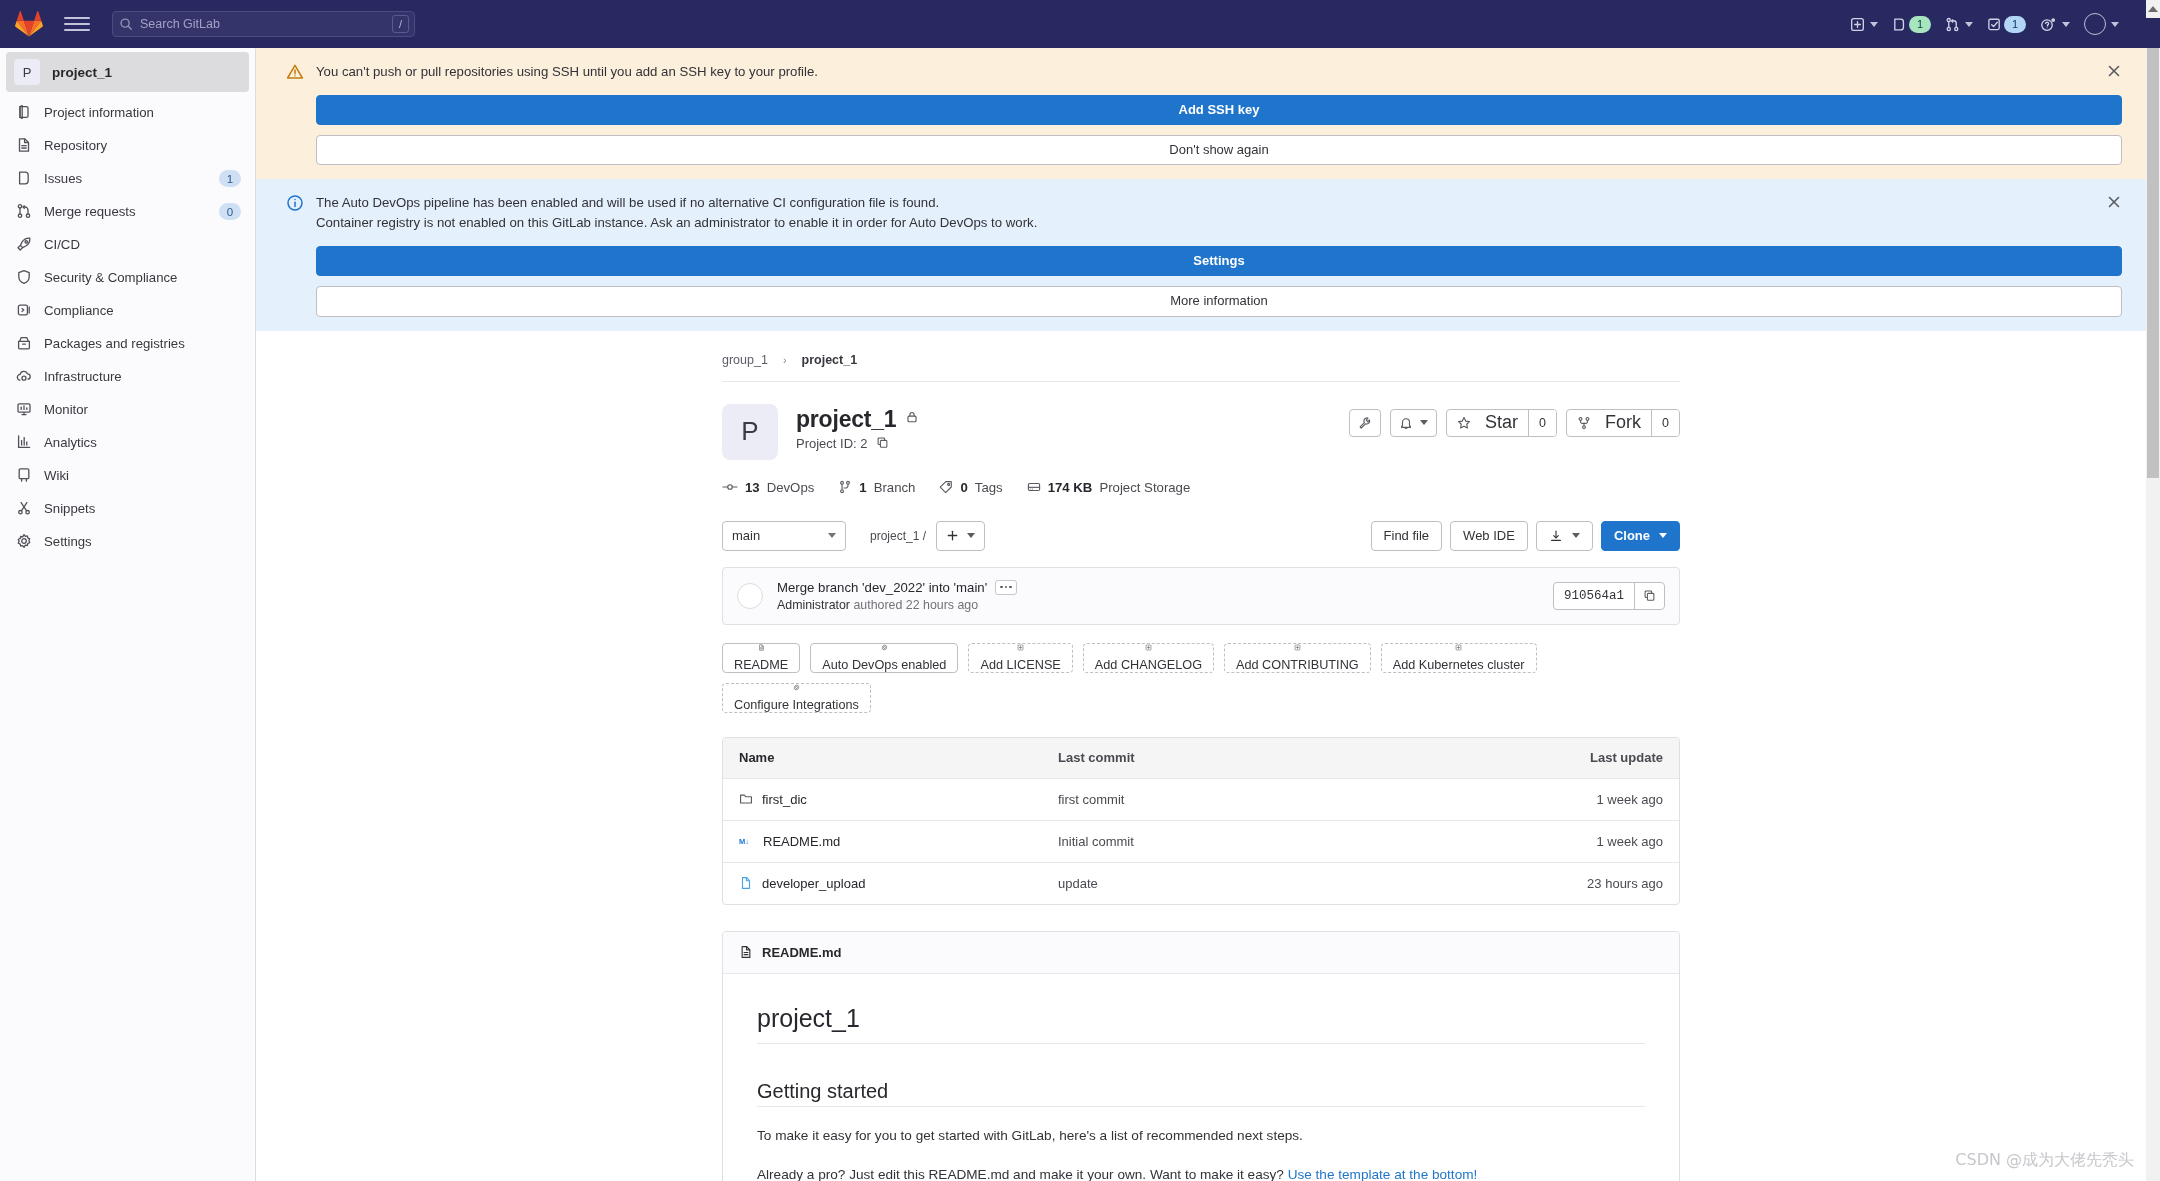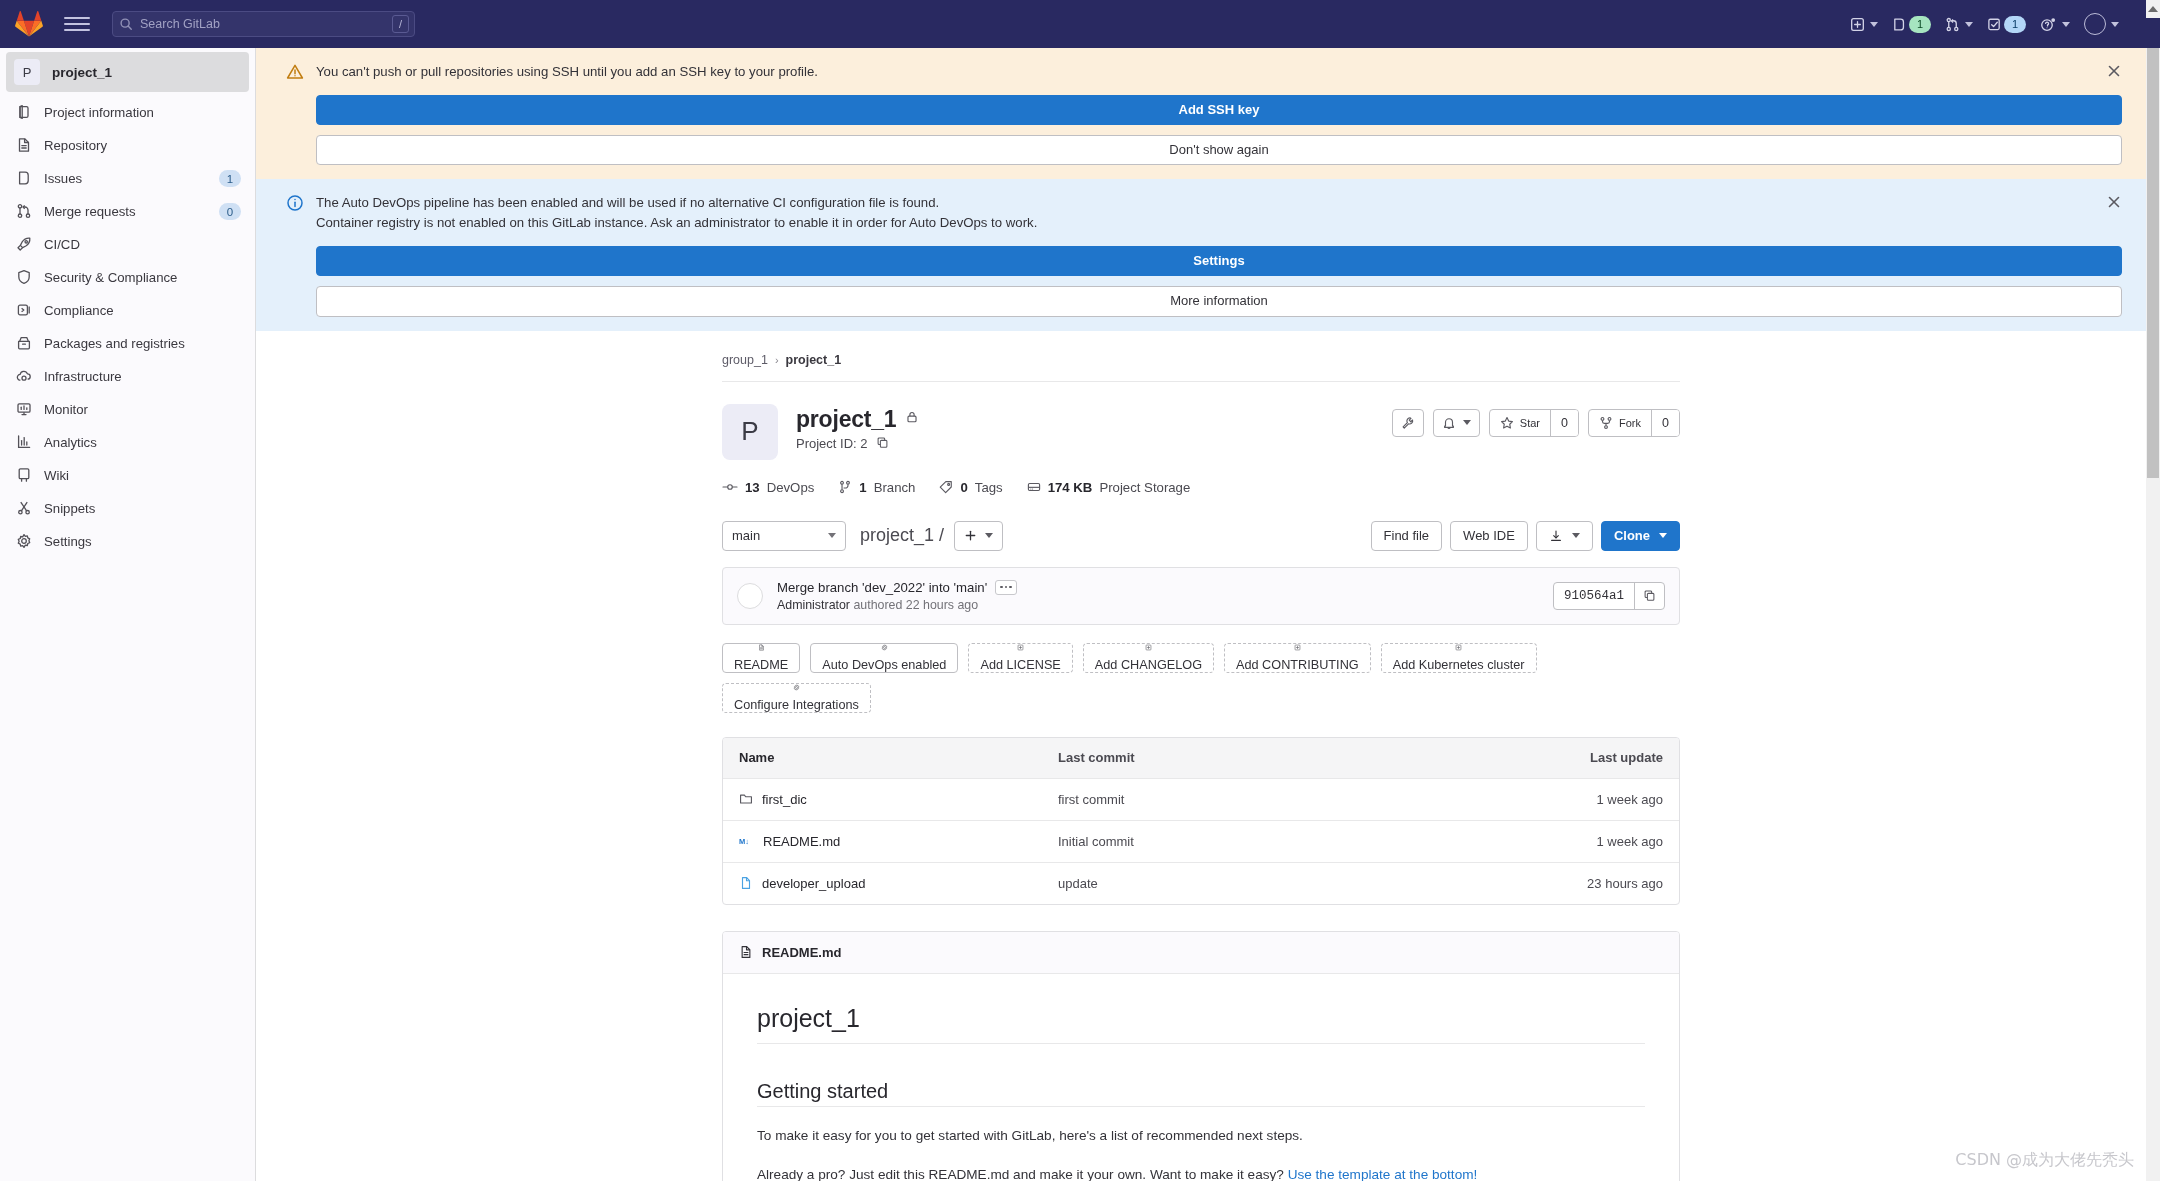--- a/index.html
+++ b/index.html
@@ -103,21 +103,21 @@
   .banner-close {
     position: absolute; top: 15px; right: 24px; width: 16px; height: 16px;
     cursor: pointer; color: #5b5a61;
   }
 
   
   .content-wrap { padding: 0 0 0 0; }
   .col {
     width: 958px; margin: 0 auto; padding-top: 22px;
   }
-  .breadcrumb { font-size: 12.5px; color: #5e5c68; display: flex; align-items: center; gap: 7px; padding-bottom: 14px; }
+  .breadcrumb { font-size: 12.5px; color: #5e5c68; display: flex; align-items: center; gap: 15px; padding-bottom: 14px; }
   .breadcrumb a { color: #5e5c68; text-decoration: none; cursor: pointer; }
   .breadcrumb .sep { color: #89878f; font-size: 11px; }
   .breadcrumb .cur { font-weight: 600; color: #3a383f; }
   .hr { border-top: 1px solid #e8e8e9; }
 
   .proj-hero { display: flex; align-items: flex-start; padding-top: 22px; }
   .hero-avatar {
     width: 56px; height: 56px; border-radius: 8px; background: #ececf6;
     display: flex; align-items: center; justify-content: center;
     font-size: 26px; color: #3b3b45; flex: none;
@@ -129,38 +129,38 @@
   .hero-actions { margin-left: auto; display: flex; align-items: flex-start; gap: 9px; padding-top: 5px; }
   .sq-btn {
     height: 28px; border: 1px solid #bfbfc3; border-radius: 4px; background: #fff;
     display: flex; align-items: center; padding: 0 8px; cursor: pointer; gap: 5px;
     font-size: 12.5px; color: #333238;
   }
   .split {
     display: flex; align-items: stretch; height: 28px;
     border: 1px solid #bfbfc3; border-radius: 4px; overflow: hidden; background: #fff; cursor: pointer;
   }
-  .split .lhs { display: flex; align-items: center; gap: 6px; padding: 0 10px; font-size: 11px; color: #333238; }
+  .split .lhs { display: flex; align-items: center; gap: 14px; padding: 0 10px; font-size: 18px; color: #333238; }
   .split .rhs {
     display: flex; align-items: center; justify-content: center; min-width: 28px;
     border-left: 1px solid #bfbfc3; font-size: 12.5px; color: #333238; background: #fff;
   }
 
   .stats { display: flex; align-items: center; gap: 24px; margin-top: 20px; font-size: 13.2px; color: #4b4a51; }
   .stat { display: flex; align-items: center; gap: 7px; cursor: pointer; }
   .stat b { color: #28272d; font-weight: 700; }
 
   
   .filenav { display: flex; align-items: center; margin-top: 26px; }
   .branch-select {
     width: 124px; height: 30px; border: 1px solid #bfbfc3; border-radius: 4px; background: #fff;
     display: flex; align-items: center; padding: 0 9px; font-size: 13px; color: #333238; cursor: pointer;
   }
   .branch-select .cv { margin-left: auto; }
-  .path-crumb { margin-left: 14px; font-size: 18px; color: #4b4a51; }
+  .path-crumb { margin-left: 24px; font-size: 12px; color: #4b4a51; }
   .plus-btn {
     margin-left: 10px; height: 30px; border: 1px solid #bfbfc3; border-radius: 4px; background: #fff;
     display: flex; align-items: center; gap: 6px; padding: 0 9px; cursor: pointer; color: #333238;
   }
   .filenav-right { margin-left: auto; display: flex; align-items: center; gap: 8px; }
   .fn-btn {
     height: 30px; border: 1px solid #bfbfc3; border-radius: 4px; background: #fff;
     display: flex; align-items: center; padding: 0 12px; font-size: 13px; color: #333238; cursor: pointer; gap: 7px;
   }
   .fn-btn.blue { background: #1f75cb; border-color: #1f75cb; color: #fff; font-weight: 600; }

